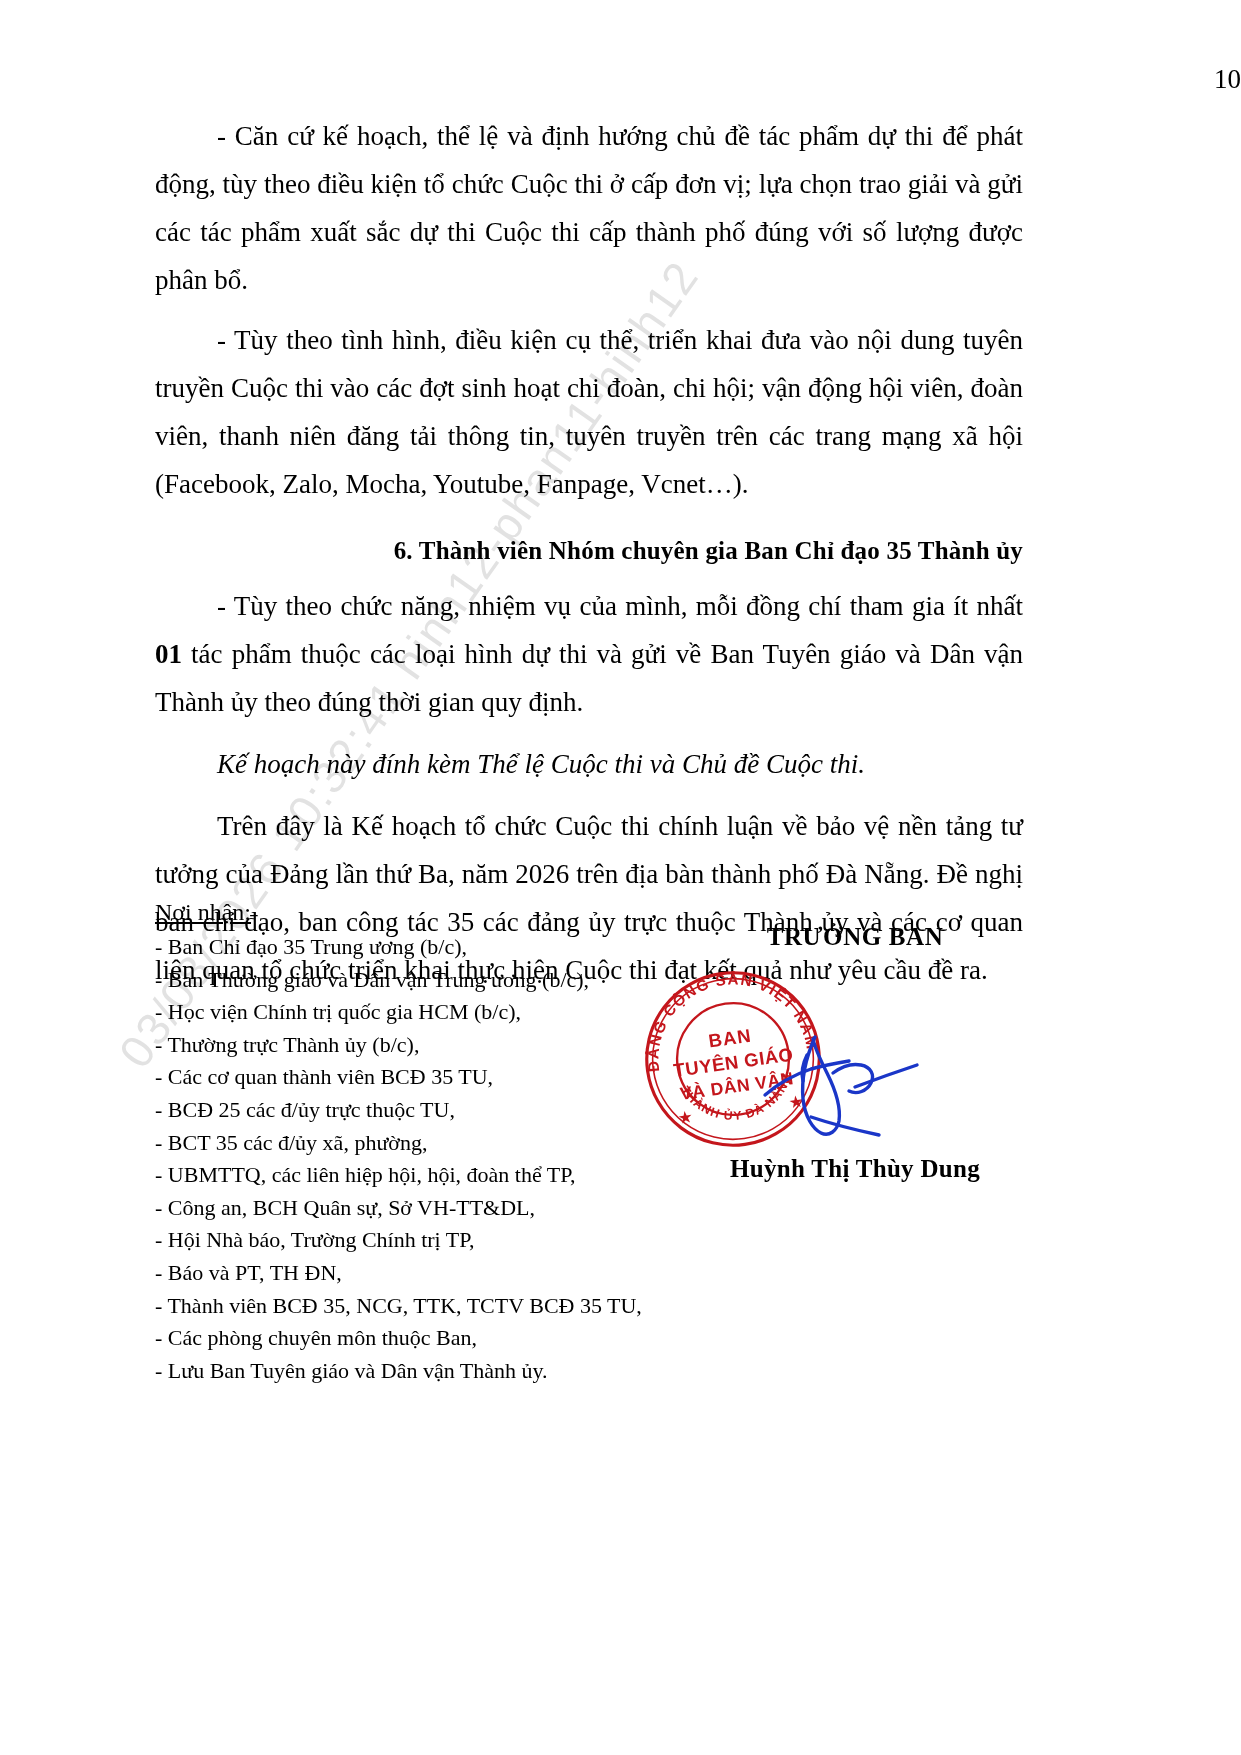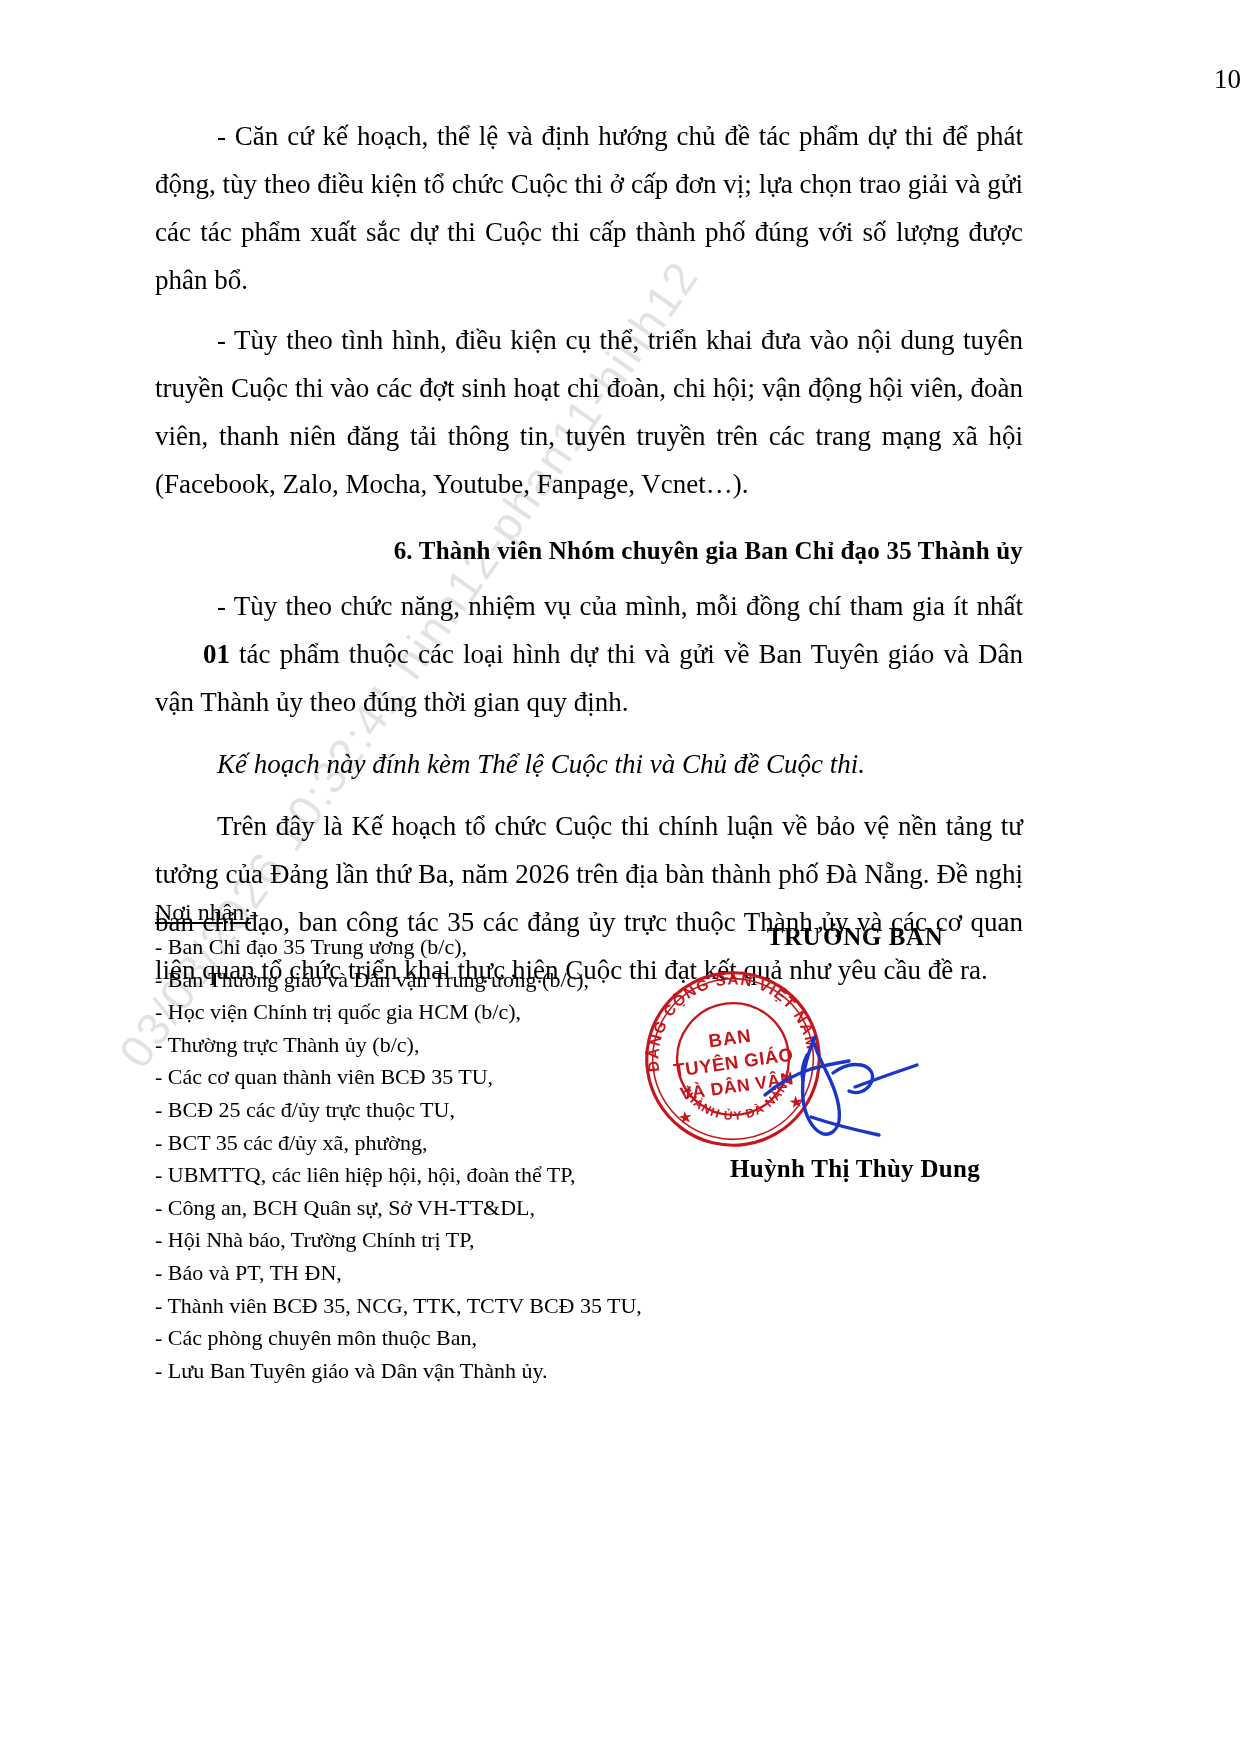--- a/index.html
+++ b/index.html
@@ -88,21 +88,21 @@
     letter-spacing: 0.2px;
   }
   p.italic-line {
     margin: 14px 0 0 0;
     text-indent: 62px;
     font-size: 27px;
     line-height: 48px;
     font-style: italic;
     text-align: left;
   }
-  .b { font-weight: bold; margin-left: 48px; }
+  .b { font-weight: bold; }
 
   
   .footer {
     position: absolute;
     left: 155px;
     top: 895px;
     width: 930px;
     z-index: 10;
   }
   .footer-inner {

